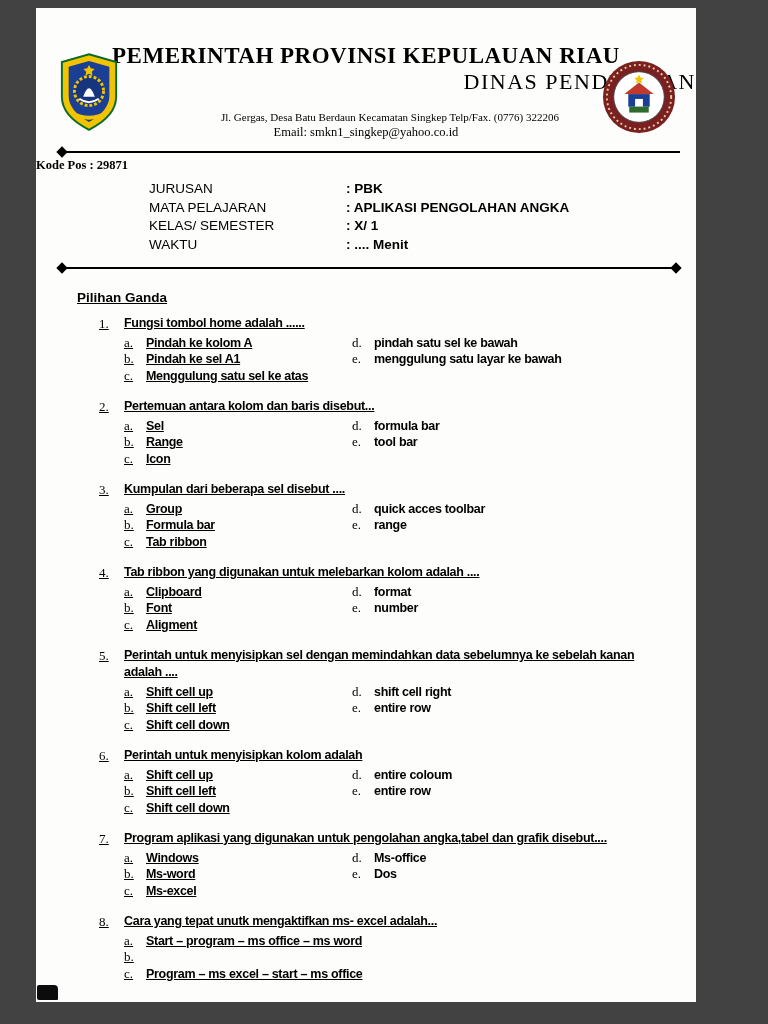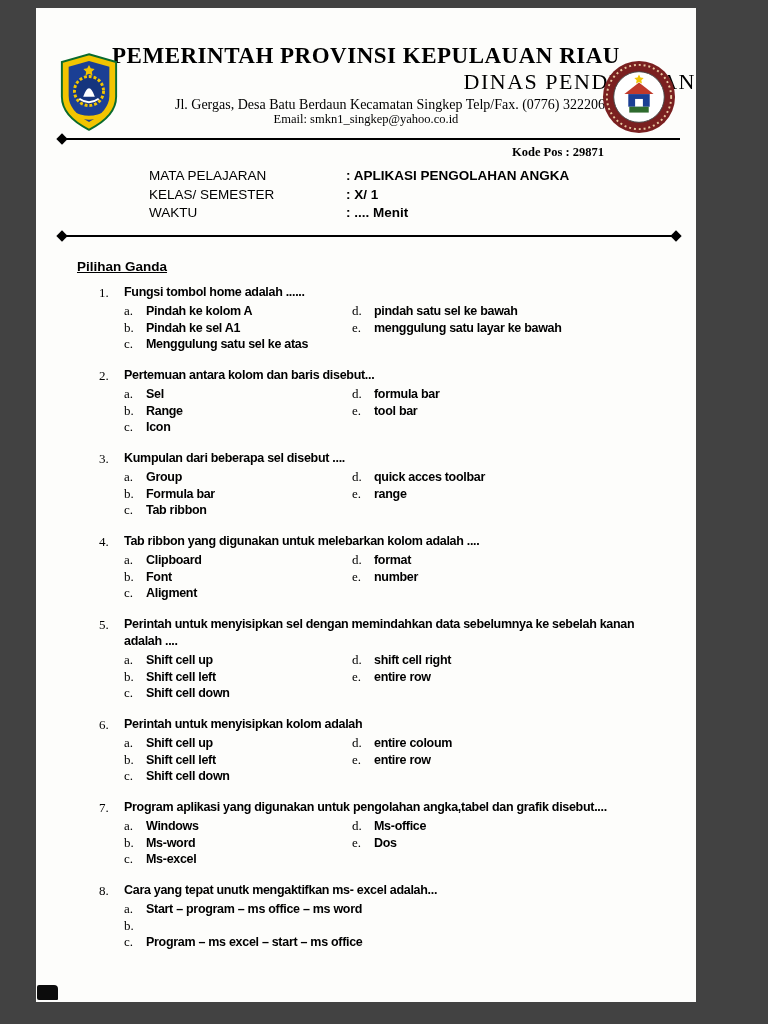--- a/index.html
+++ b/index.html
@@ -6,35 +6,35 @@
   html,body { width:768px; height:1024px; }
   body { background:#424242; position:relative; font-family:"Liberation Sans", sans-serif; color:#000; overflow:hidden; }
   .page { position:absolute; left:36px; top:8px; width:660px; height:994px; background:#fdfdfb; overflow:hidden; }
 
   .header { position:relative; padding-top:35px; text-align:center; font-family:"Liberation Serif", serif; }
   .logo-l { position:absolute; left:22px; top:44px; }
   .logo-r { position:absolute; right:20px; top:52px; }
   .h1 { font-size:23px; font-weight:bold; letter-spacing:0.5px; line-height:26px; }
   .h2 { font-size:22px; font-weight:normal; letter-spacing:1.5px; line-height:26px;text-align:right; }
   .h3 { font-size:27px; font-weight:bold; letter-spacing:2px; line-height:30px; }
-  .addr { font-size:14px; line-height:15px; margin-top:2px;padding-left:48px; }
+  .addr { font-size:11px; line-height:15px; margin-top:15px;padding-left:48px; }
   .email { font-size:12.5px; line-height:15px; }
 
   .sep { display:flex; align-items:center; margin:7px 16px 0 22px; height:9px; }
   .sep2 { margin-top:9px; }
   .dia { width:8px; height:8px; background:#000; transform:rotate(45deg); flex:none; }
   .sline { flex:1; height:2px; background:#000; }
-  .kodepos { text-align:right; padding-right:92px; font-family:"Liberation Serif", serif; font-weight:bold; font-size:12.5px; line-height:15px; margin-top:2px; }
+  .kodepos { text-align:left; padding-right:92px; font-family:"Liberation Serif", serif; font-weight:bold; font-size:12.5px; line-height:15px; margin-top:2px; }
 
   .info { margin:7px 0 0 113px; font-size:13.5px; }
   .irow { display:flex; line-height:18.5px; }
   .ilabel { width:197px; flex:none; }
   .ivalue { font-weight:bold; }
 
-  .content { padding:16px 38px 0 41px; }
+  .content { padding:16px 38px 0 41px;text-decoration:underline; }
   .title { display:inline-block; font-weight:bold; font-size:13.5px; text-decoration:underline; }
   .qlist { margin:9px 0 0 22px; }
   .q { margin-bottom:14px; }
   .qh { display:flex; margin-bottom:2.5px; }
   .qn { width:25px; flex:none; font-family:"Liberation Serif", serif; font-size:13px; line-height:17px; }
   .qt { width:565px; font-weight:bold; font-size:12.5px; letter-spacing:-0.3px; line-height:17px; }
   .ops { margin-left:25px; position:relative; }
   .opr { position:absolute; left:228px; top:0; }
   .op { display:flex; line-height:16.5px; }
   .ol { width:22px; flex:none; font-family:"Liberation Serif", serif; font-size:13px; }
@@ -77,20 +77,24 @@
   </div>
 
   <div class="sep">
     <span class="dia"></span>
     <span class="sline"></span>
   </div>
   <div class="kodepos">Kode Pos : 29871</div>
 
   <div class="info">
     <div class="irow">
+      <span class="ilabel">JURUSAN</span>
+      <span class="ivalue">: PBK</span>
+    </div>
+    <div class="irow">
       <span class="ilabel">MATA PELAJARAN</span>
       <span class="ivalue">: APLIKASI PENGOLAHAN ANGKA</span>
     </div>
     <div class="irow">
       <span class="ilabel">KELAS/ SEMESTER</span>
       <span class="ivalue">: X/ 1</span>
     </div>
     <div class="irow">
       <span class="ilabel">WAKTU</span>
       <span class="ivalue">: .... Menit</span>

